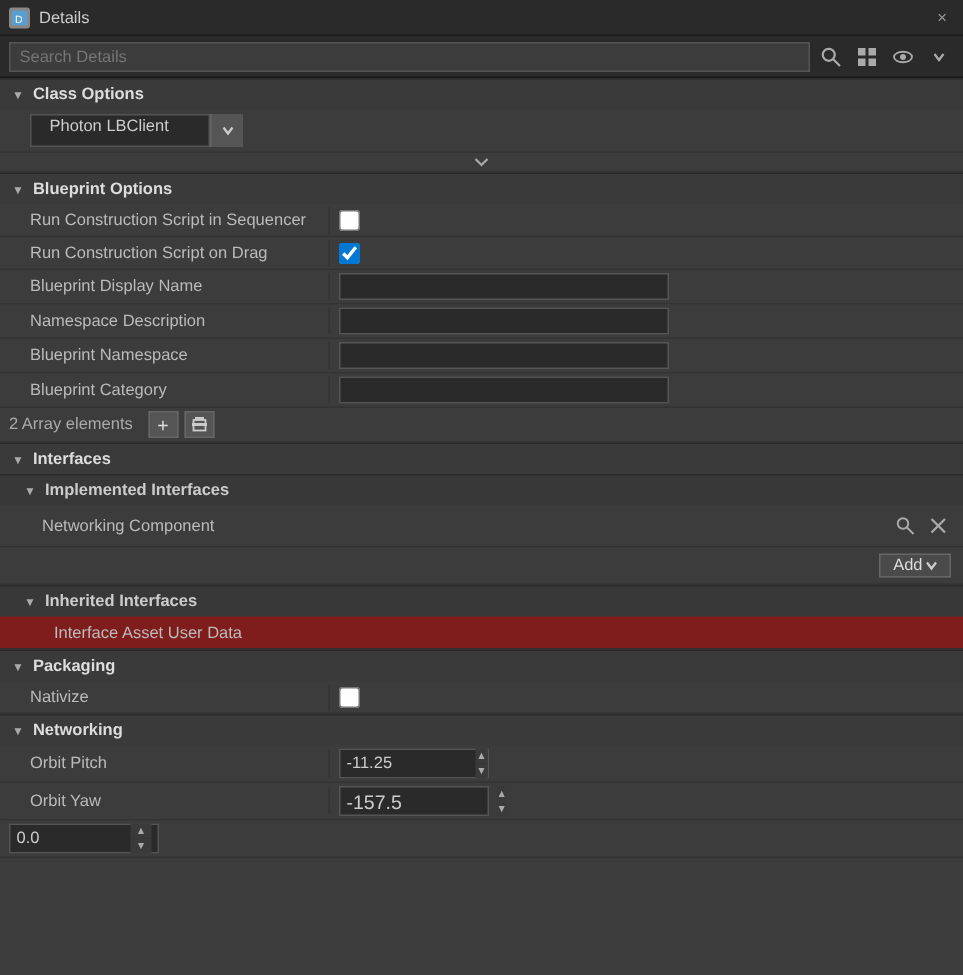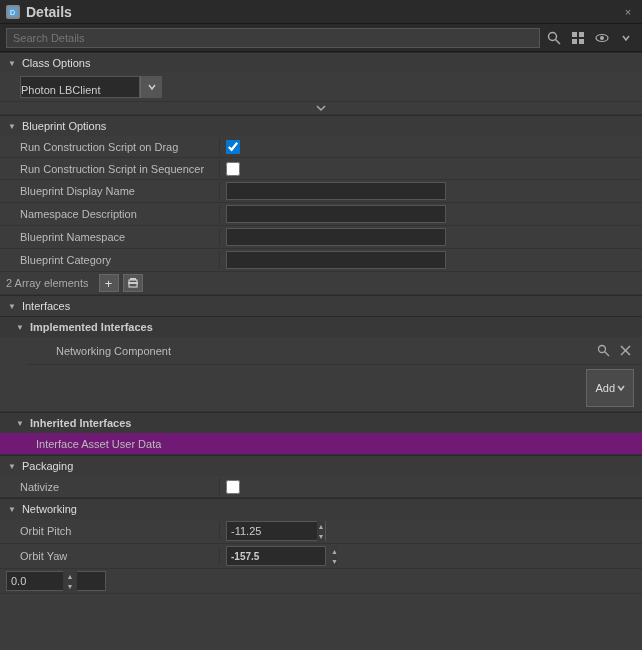--- a/index.html
+++ b/index.html
@@ -23,24 +23,23 @@
     }
     .title-bar-icon {
       width: 14px;
       height: 14px;
       background: #888;
       border-radius: 2px;
       display: flex; align-items: center; justify-content: center;
       font-size: 9px; color: #fff;
     }
     .title-bar-text {
-      font-size: 14px;
+      font-size: 11px;
       color: #ccc;
       flex: 1;
-      font-weight: bold;
     }
     .close-btn {
       width: 16px; height: 16px;
       display: flex; align-items: center; justify-content: center;
       color: #999; font-size: 11px; cursor: pointer;
     }
     .search-bar {
       background: #2a2a2a;
       height: 28px;
       display: flex;
@@ -75,21 +74,21 @@
       background: #3a3a3a;
       padding: 4px 8px;
       display: flex;
       align-items: center;
       gap: 4px;
       border-top: 1px solid #2a2a2a;
       cursor: pointer;
       user-select: none;
     }
     .section-title {
-      font-weight: normal;
+      font-weight: bold;
       color: #ddd;
       font-size: 11px;
     }
     .prop-row {
       display: flex;
       align-items: center;
       min-height: 22px;
       border-bottom: 1px solid #333;
       background: #3c3c3c;
     }
@@ -153,21 +152,20 @@
       color: #ccc;
       font-size: 11px;
     }
     .interface-item-row {
       display: flex;
       align-items: center;
       min-height: 28px;
       padding: 2px 8px 2px 28px;
       border-bottom: 1px solid #333;
       background: #3c3c3c;
-      margin-left: 28px;
     }
     .interface-item-label {
       flex: 1;
       color: #bbb;
       font-size: 11px;
     }
     .interface-actions {
       display: flex; gap: 4px; align-items: center;
     }
     .icon-action {
@@ -175,21 +173,21 @@
       width: 18px; height: 18px; display: flex; align-items: center; justify-content: center;
     }
     .add-btn {
       background: #4a4a4a;
       border: 1px solid #666;
       color: #ddd;
       font-size: 11px;
       padding: 2px 8px;
       cursor: pointer;
       display: flex; align-items: center; gap: 2px;
-      height: 38px;
+      height: 16px;
     }
     .add-btn-row {
       display: flex;
       justify-content: flex-end;
       padding: 4px 8px;
       background: #3c3c3c;
       border-bottom: 1px solid #333;
     }
     .num-input-wrap {
       display: flex; align-items: center;
@@ -226,45 +224,45 @@
     .parent-class-label {
       width: 200px;
       color: #bbb;
       font-size: 11px;
     }
     .parent-class-dropdown {
       background: #2a2a2a;
       border: 1px solid #555;
       color: #ccc;
       font-size: 11px;
-      padding: 1px 0;
+      padding: 1px 12px;
       height: 22px;
       display: flex;
-      align-items: flex-end;
+      align-items: flex-start;
       gap: 0;
       min-width: 120px;
     }
     .dropdown-btn {
       background: #555;
       border-left: 1px solid #666;
       height: 22px;
       width: 22px;
       display: flex; align-items: center; justify-content: center;
       cursor: pointer;
     }
     .section-collapse-arrow {
       font-size: 8px; color: #aaa; margin-right: 2px;
     }
     .inherited-item-row {
       display: flex;
       align-items: center;
       min-height: 22px;
       padding: 2px 8px 2px 36px;
       border-bottom: 1px solid #333;
-      background: #701a75;
+      background: #7f1d1d;
     }
   </style>
 </head>
 <body>
 
 <div class="title-bar">
   <div class="title-bar-icon">
     <svg width="10" height="10" viewBox="0 0 10 10">
         <rect width="10" height="10" fill="#5a9fd4" rx="1"></rect>
         <text x="2" y="8" font-size="7" fill="white">D</text>
@@ -330,30 +328,30 @@
         <polyline points="2,2 6,6 10,2" stroke="#aaa" stroke-width="1.5" fill="none"></polyline>
       </svg>
   </div>
 
   <div class="section-header">
     <span class="section-collapse-arrow">▼</span>
     <span class="section-title">Blueprint Options</span>
   </div>
 
   <div class="prop-row">
+    <div class="prop-label">Run Construction Script in Sequencer</div>
+    <div class="prop-value">
+      <input type="checkbox" class="checkbox" style="">
+    </div>
+  </div>
+
+  <div class="prop-row">
     <div class="prop-label">Run Construction Script on Drag</div>
     <div class="prop-value">
       <input type="checkbox" class="checkbox" checked="" style="">
-    </div>
-  </div>
-
-  <div class="prop-row">
-    <div class="prop-label">Run Construction Script in Sequencer</div>
-    <div class="prop-value">
-      <input type="checkbox" class="checkbox" style="">
     </div>
   </div>
 
   <div class="prop-row">
     <div class="prop-label">Blueprint Display Name</div>
     <div class="prop-value">
       <input type="text" class="text-input text-input-wide" style="">
     </div>
   </div>
 
@@ -465,33 +463,33 @@
           <button class="num-spin-btn">▼</button>
         </div>
       </div>
     </div>
   </div>
 
   <div class="prop-row">
     <div class="prop-label">Orbit Yaw</div>
     <div class="prop-value">
       <div class="num-input-wrap">
-        <input type="text" style="background: transparent; border: none; color: rgb(204, 204, 204); font-size: 10px; padding: 1px 4px; width: 104px; outline: none; font-weight: bold;" value="-157.5">
+        <input type="text" style="background: transparent; border: none; color: rgb(204, 204, 204); font-size: 13px; padding: 1px 4px; width: 104px; outline: none;" value="-157.5">
         <div class="num-spin">
           <button class="num-spin-btn">▲</button>
           <button class="num-spin-btn">▼</button>
         </div>
       </div>
     </div>
   </div>
 
   <div class="prop-row">
     <div class="prop-value">
       <div class="num-input-wrap">
-        <input type="text" style="background: transparent; border: none; color: rgb(204, 204, 204); font-size: 11px; padding: 1px 4px; width: 56px; outline: none;" value="0.0">
+        <input type="text" style="background: transparent; border: none; color: rgb(204, 204, 204); font-size: 11px; padding: 1px 4px; width: 80px; outline: none;" value="0.0">
         <div class="num-spin">
           <button class="num-spin-btn">▲</button>
           <button class="num-spin-btn">▼</button>
         </div>
       </div>
     </div>
   </div>
 
 </div>
 

